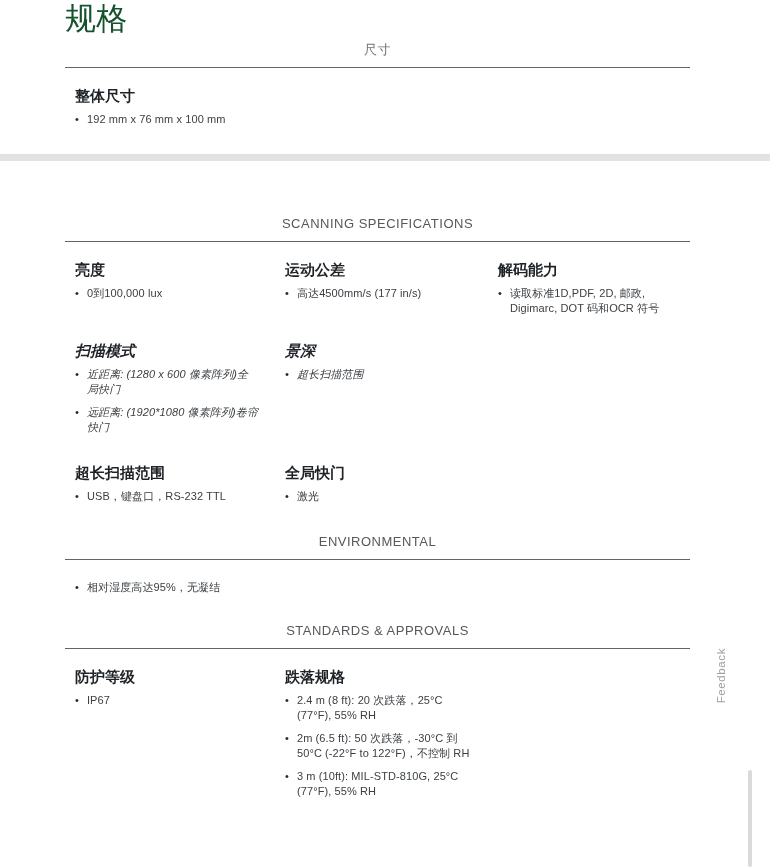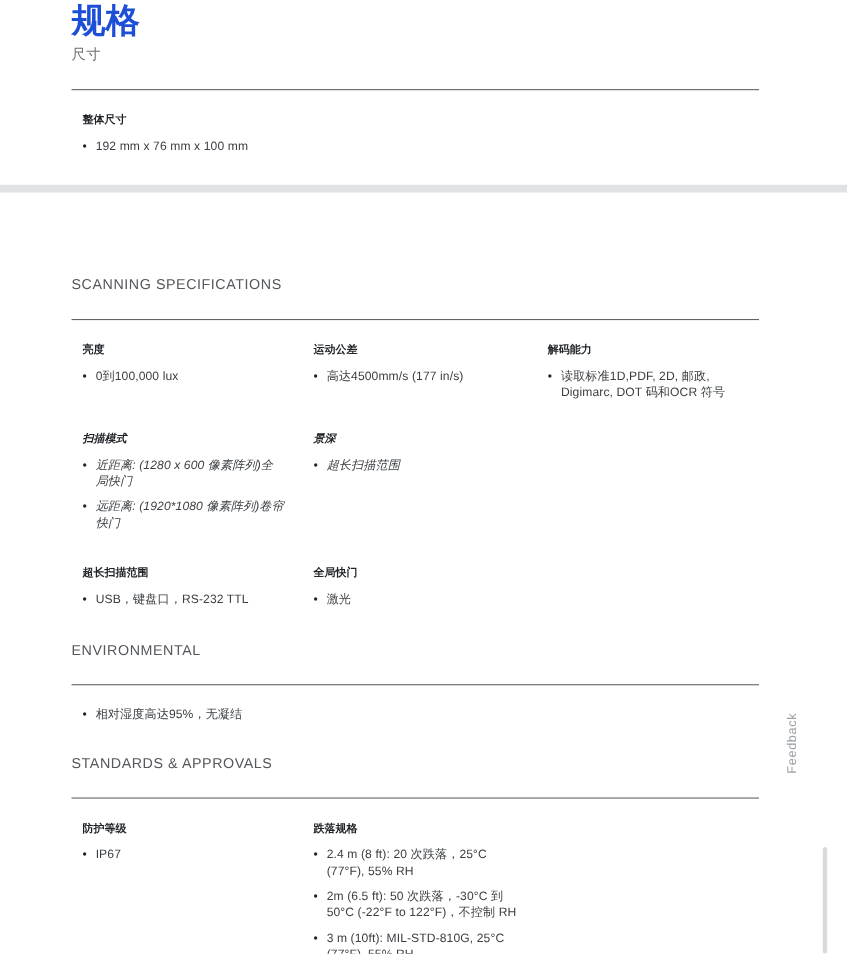--- a/index.html
+++ b/index.html
@@ -6,48 +6,48 @@
   html,body { background:#ffffff; }
   body {
     width:770px; height:867px; overflow:hidden; position:relative;
     font-family:"Liberation Sans","DejaVu Sans",sans-serif;
     color:#3c4044;
   }
   .page { position:relative; width:770px; height:867px; overflow:hidden; }
   .content { padding:0 80px 0 65px; }
 
   .page-title {
-    font-size:31px; font-weight:700; color:#1d4ed8;
+    font-size:31px; font-weight:400; color:#14532d;
     letter-spacing:0.2px; margin-top:2px; line-height:34px;
   }
 
   .section { }
   .sec-head {
     font-size:13px; color:#55585c; letter-spacing:0.5px;
-    padding-bottom:24px; border-bottom:1px solid #606468; line-height:15px;
+    padding-bottom:10px; border-bottom:1px solid #606468; line-height:15px;text-align:center;
   }
   .section.subtle .sec-head { color:#6e7174; }
 
   #sec-dimensions { margin-top:6px; }
-  #sec-scanning   { margin-top:76px; }
+  #sec-scanning   { margin-top:55px; }
   #sec-hardware   { margin-top:30px; }
   #sec-environmental { margin-top:30px; }
   #sec-standards  { margin-top:28px; }
 
   .divider-band {
     height:7px; background:#e1e2e3; margin-top:27px;
     margin-left:-65px; margin-right:-80px;
   }
 
   .row { display:grid; grid-template-columns:210px 213px 1fr; margin-top:20px; align-items:start; }
   .row + .row { margin-top:13px;font-style:italic; }
   .cell { padding-left:10px; padding-right:16px; }
 
   .group-label {
-    font-size:10px; font-weight:700; color:#1f2327;
+    font-size:15px; font-weight:700; color:#1f2327;
     margin-bottom:9px; line-height:15px;
   }
   ul.items { list-style:none; }
   .item {
     display:flex; gap:8px; font-size:11px; line-height:15px;
     color:#3c4044; margin-bottom:8px; letter-spacing:0.1px;
   }
   .item:last-child { margin-bottom:0; }
   .bullet { flex:0 0 auto; font-size:11px; line-height:15px; color:#232629; }
   .item-text { flex:1 1 auto; }

